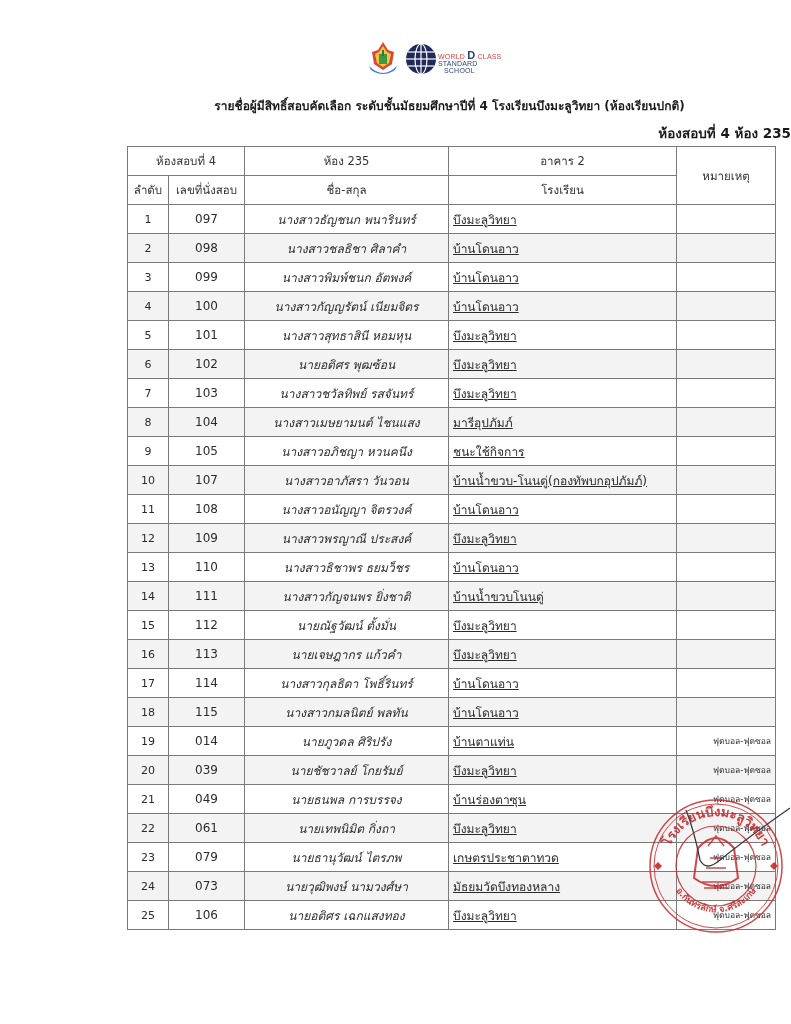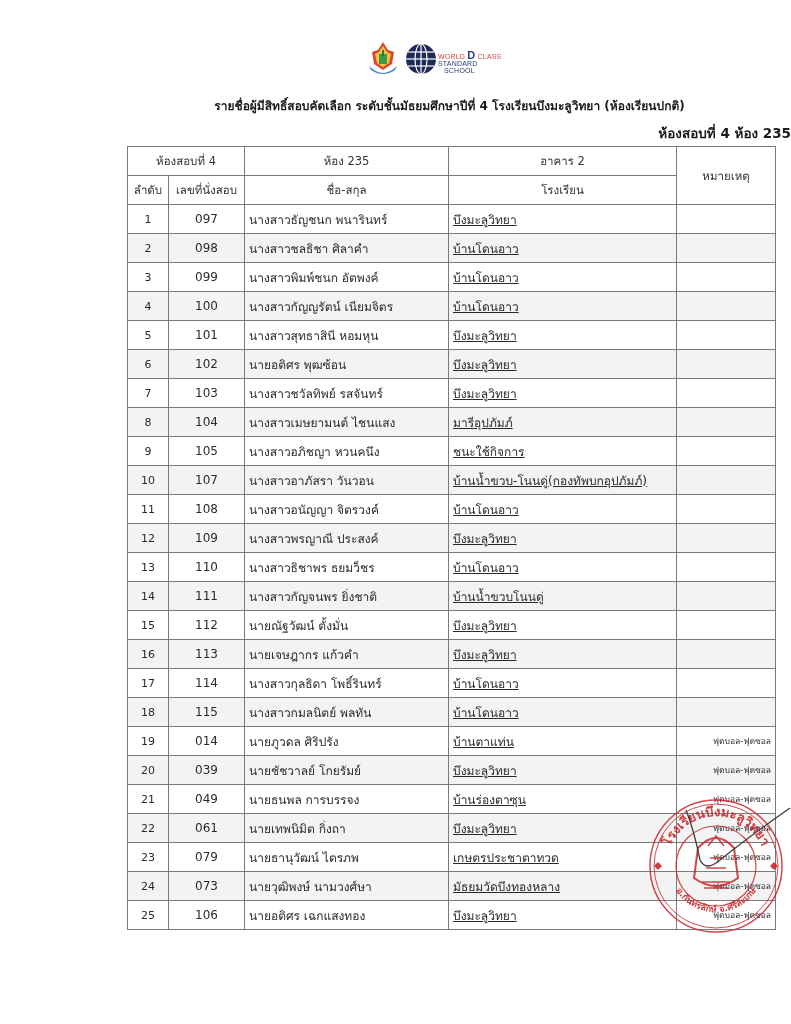--- a/index.html
+++ b/index.html
@@ -95,21 +95,21 @@
       font-size: 11.5px;
       color: #333;
     }
     col.c1 { width: 41px; }
     col.c2 { width: 76px; }
     col.c3 { width: 204px; }
     col.c4 { width: 228px; }
     col.c5 { width: 99px; }
     td.num { text-align: center; font-size: 11px; }
     td.seat { text-align: center; font-size: 12px; }
-    td.name { text-align: left; padding-left: 6px; }
+    td.name { text-align: center; padding-left: 6px; font-style: italic; }
     td.school { text-align: left; padding-left: 6px; text-decoration: underline; }
     td.remark { text-align: right; padding-left: 8px; font-size: 8.5px; }
     tr.even td { background: #f3f3f3; }
     .stamp {
       position: absolute;
       left: 648px;
       top: 798px;
       width: 136px;
       height: 136px;
       pointer-events: none;

